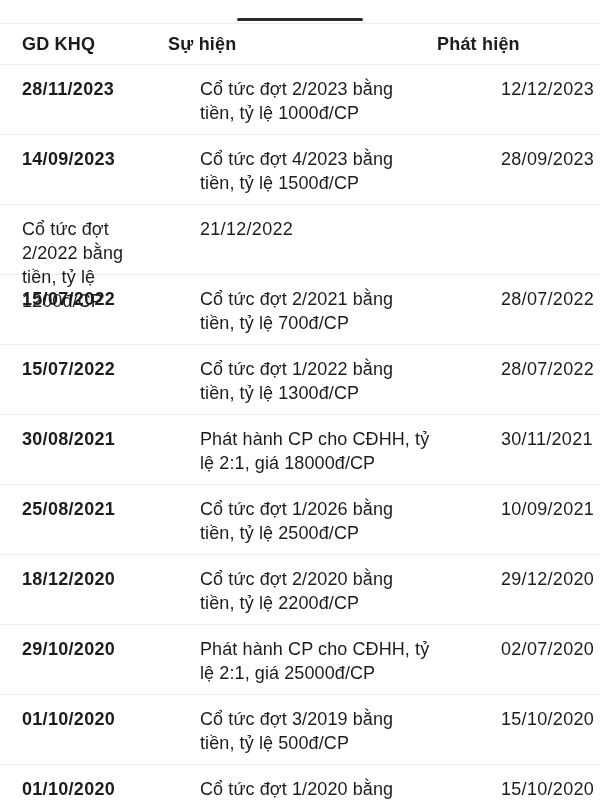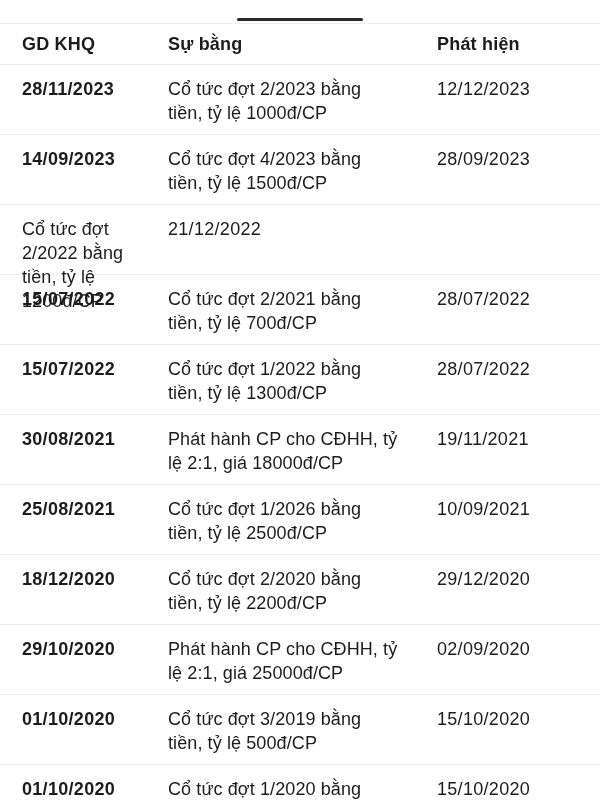--- a/index.html
+++ b/index.html
@@ -47,20 +47,21 @@
   }
   .row {
     display: grid;
     grid-template-columns: 146px 269px 1fr;
     padding: 12px 0 0 22px;
     height: 70px;
     box-sizing: border-box;
     border-bottom: 1px solid #ececec;
     font-size: 18px;
     line-height: 24px;
+    gap: 32px;
   }
   .row:last-child {
     border-bottom: none;
     height: 35px;
     overflow: hidden;
   }
   .cell-date {
     font-weight: 700;
     letter-spacing: 0.3px;
     white-space: nowrap;
@@ -79,21 +80,21 @@
 <body>
 
 <div class="tabbar">
   <div class="tab-indicator"></div>
 </div>
 
 <div class="events-table">
 
   <div class="thead">
     <div>GD KHQ</div>
-    <div>Sự bằng</div>
+    <div>Sự hiện</div>
     <div>Phát hiện</div>
   </div>
 
   <div class="row">
     <div class="cell-date">28/11/2023</div>
     <div class="cell-event">Cổ tức đợt 2/2023 bằng
 tiền, tỷ lệ 1000đ/CP</div>
     <div class="cell-exec">12/12/2023</div>
   </div>
 
@@ -121,42 +122,42 @@
     <div class="cell-date">15/07/2022</div>
     <div class="cell-event">Cổ tức đợt 1/2022 bằng
 tiền, tỷ lệ 1300đ/CP</div>
     <div class="cell-exec">28/07/2022</div>
   </div>
 
   <div class="row">
     <div class="cell-date">30/08/2021</div>
     <div class="cell-event">Phát hành CP cho CĐHH, tỷ
 lệ 2:1, giá 18000đ/CP</div>
-    <div class="cell-exec">19/11/2021</div>
+    <div class="cell-exec">30/11/2021</div>
   </div>
 
   <div class="row">
     <div class="cell-date">25/08/2021</div>
     <div class="cell-event">Cổ tức đợt 1/2026 bằng
 tiền, tỷ lệ 2500đ/CP</div>
     <div class="cell-exec">10/09/2021</div>
   </div>
 
   <div class="row">
     <div class="cell-date">18/12/2020</div>
     <div class="cell-event">Cổ tức đợt 2/2020 bằng
 tiền, tỷ lệ 2200đ/CP</div>
     <div class="cell-exec">29/12/2020</div>
   </div>
 
   <div class="row">
     <div class="cell-date">29/10/2020</div>
     <div class="cell-event">Phát hành CP cho CĐHH, tỷ
 lệ 2:1, giá 25000đ/CP</div>
-    <div class="cell-exec">02/09/2020</div>
+    <div class="cell-exec">02/07/2020</div>
   </div>
 
   <div class="row">
     <div class="cell-date">01/10/2020</div>
     <div class="cell-event">Cổ tức đợt 3/2019 bằng
 tiền, tỷ lệ 500đ/CP</div>
     <div class="cell-exec">15/10/2020</div>
   </div>
 
   <div class="row">

